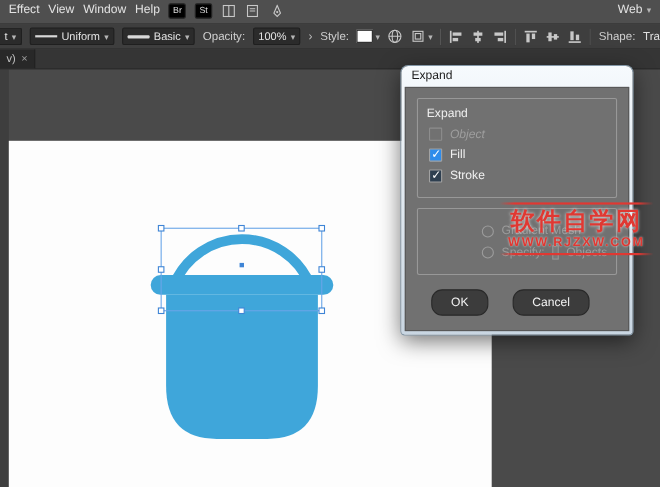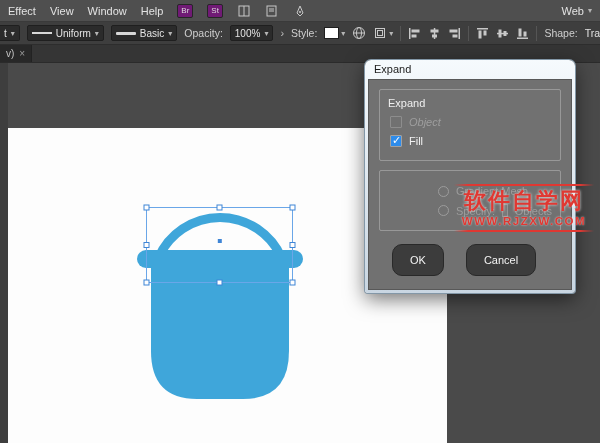--- a/index.html
+++ b/index.html
@@ -2,24 +2,24 @@
 <html><head>
 <meta charset="utf-8">
 <style>
   * { margin:0; padding:0; box-sizing:border-box; }
   html,body { width:600px; height:443px; }
   body { font-family:"Liberation Sans", sans-serif; overflow:hidden; background:#4a4a4a; }
   .app { position:relative; width:600px; height:443px; overflow:hidden; }
 
   
   .menubar { position:absolute; left:0; top:0; width:600px; height:22px; background:#4f4f4f;
-             display:flex; align-items:center; padding:8px 8px; gap:14px; z-index:3;
+             display:flex; align-items:flex-start; padding:3px 8px; gap:8px; z-index:3;
              border-bottom:1px solid #3a3a3a; }
   .menu-item { color:#e3e3e3; font-size:11px; cursor:default; }
-  .mini-btn { background:#701a75; color:#ddd; font-size:8px; padding:2px 3px; border-radius:2px;
+  .mini-btn { background:#000000; color:#ddd; font-size:8px; padding:2px 3px; border-radius:2px;
               border:1px solid #262626; line-height:1; }
   .bar-ico { width:14px; height:14px; display:inline-flex; align-items:center; justify-content:center; color:#c8c8c8; }
   .spacer { flex:1; }
   .workspace-switch { color:#e3e3e3; font-size:11px; display:flex; align-items:center; gap:4px; }
   .chev { color:#b5b5b5; font-size:8px; }
 
   
   .controlbar { position:absolute; left:0; top:22px; width:600px; height:23px; background:#3e3e3e;
                 border-bottom:1px solid #2d2d2d; display:flex; align-items:center; gap:7px;
                 padding:0 4px 0 0; z-index:3; overflow:hidden; }
@@ -60,21 +60,21 @@
   .cb-box { width:12px; height:12px; border:1px solid #a2a2a2; background:transparent; position:relative;
             border-radius:1px; flex:0 0 auto; }
   .cb-row.checked .cb-box::after { content:"\2713"; position:absolute; left:1px; top:-2px; color:#fff; font-size:11px; }
   .cb-txt { color:#f1f1f1; font-size:11px; }
   .cb-row.disabled .cb-txt { color:#9e9e9e;font-style:italic; }
   .cb-row.disabled .cb-box { border-color:#8d8d8d; }
   .radio-row { color:#9c9c9c; font-size:11px;padding-left:48px; }
   .radio { width:11px; height:11px; border:1px solid #9c9c9c; border-radius:50%; flex:0 0 auto; }
   .spec-box { width:26px; height:13px; border:1px solid #949494; background:rgba(255,255,255,.06); }
   .btn-row { display:flex; gap:22px; margin:13px 0 2px 13px; }
-  .dlg-btn { height:32px; padding:0 17px; border-radius:10px; background:#3c3c3c; border:1px solid #292929;
+  .dlg-btn { height:24px; padding:0 17px; border-radius:10px; background:#3c3c3c; border:1px solid #292929;
              color:#f3f3f3; font-size:11px; font-family:"Liberation Sans",sans-serif; cursor:pointer; }
 
   
   .watermark { position:absolute; left:448px; top:182px; width:152px; z-index:9; text-align:center;
                pointer-events:none; }
   .wm-line { height:2px; margin:2px 6px;
              background:linear-gradient(90deg, rgba(224,56,50,0) 0%, #e03832 10%, #e03832 90%, rgba(224,56,50,0) 100%); }
   .wm-title { color:#e03832; font-size:22px; font-weight:bold; letter-spacing:2px; line-height:26px;
               text-shadow:0 0 3px rgba(255,255,255,.85); }
   .wm-sub { color:#e03832; font-size:11.5px; font-weight:bold; letter-spacing:1.5px; line-height:14px;
@@ -249,20 +249,24 @@
       <div class="group">
         <div class="group-label">Expand</div>
         <div class="cb-row disabled">
           <span class="cb-box"></span>
           <span class="cb-txt">Object</span>
         </div>
         <div class="cb-row checked">
           <span class="cb-box" style="background: rgb(46, 140, 235);"></span>
           <span class="cb-txt">Fill</span>
         </div>
+        <div class="cb-row checked">
+          <span class="cb-box" style="background: rgb(46, 63, 80);"></span>
+          <span class="cb-txt">Stroke</span>
+        </div>
       </div>
       <div class="group">
         <div class="radio-row">
           <span class="radio"></span>
           <span>Gradient Mesh</span>
         </div>
         <div class="radio-row">
           <span class="radio"></span>
           <span>Specify:</span>
           <span class="spec-box"></span>

